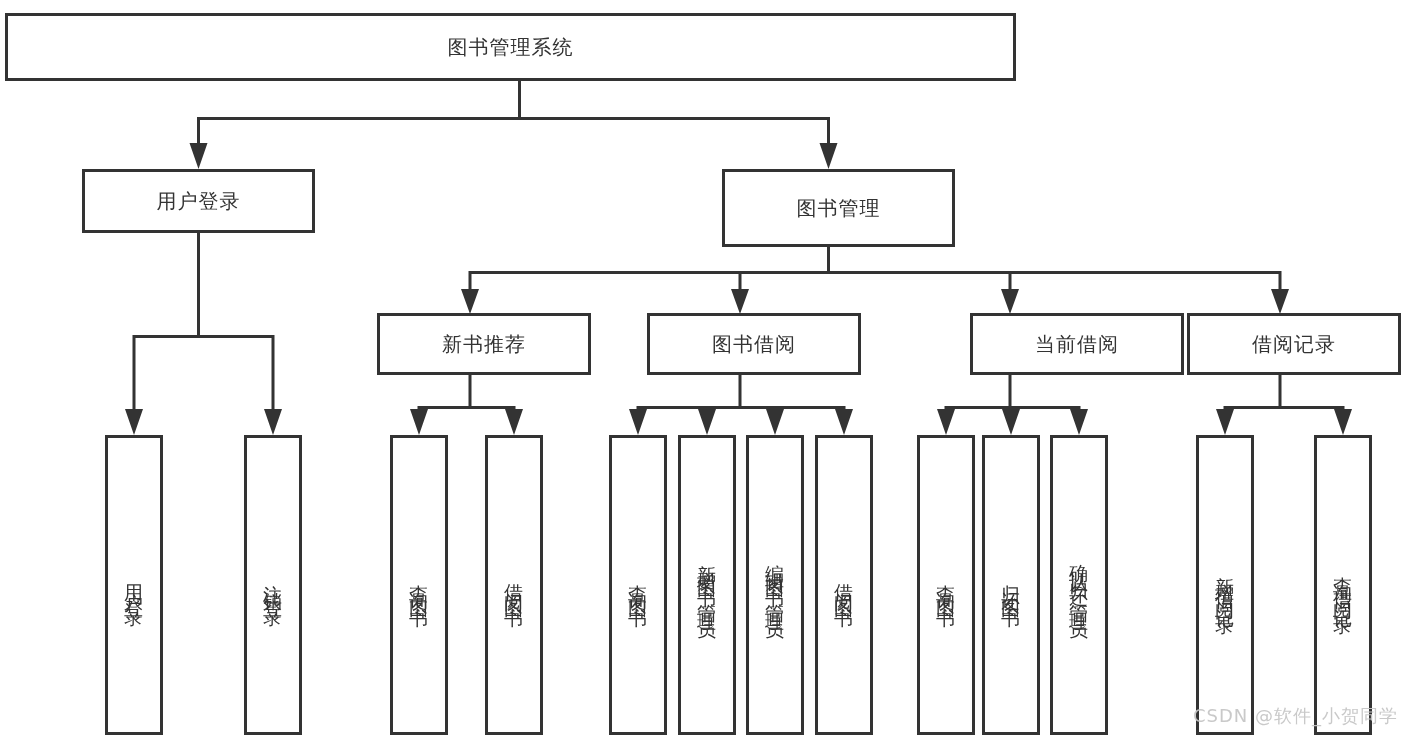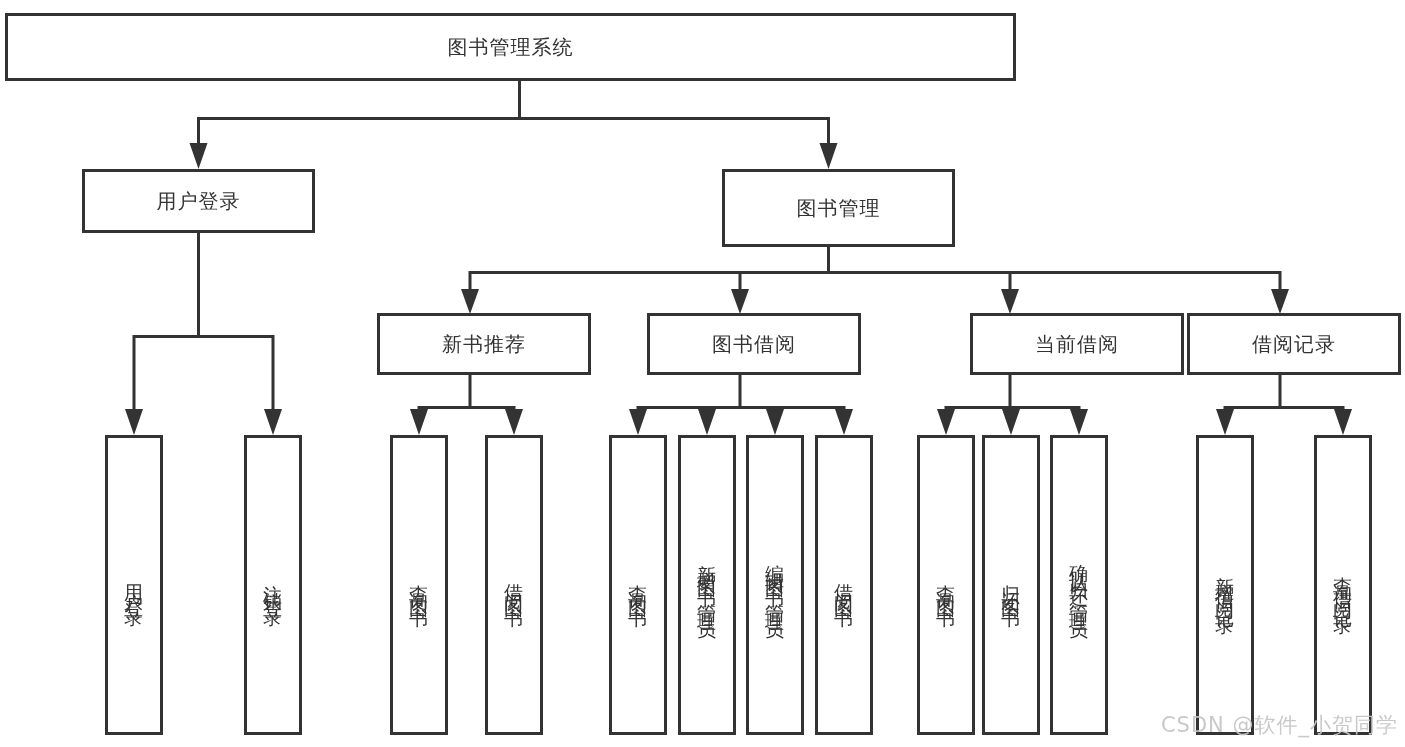--- a/index.html
+++ b/index.html
@@ -65,22 +65,22 @@
   .n-bb-borrow-book    { left: 815px; }
   .n-cb-query-book     { left: 917px; }
   .n-cb-return-book    { left: 982px; }
   .n-cb-confirm-return { left: 1050px; }
   .n-br-add-record     { left: 1196px; }
   .n-br-query-record   { left: 1314px; }
 
   .watermark {
     position: absolute;
     right: 7px;
-    bottom: 8px;
-    font-size: 21px;
+    bottom: 19px;
+    font-size: 18px;
     color: rgba(198, 198, 198, 0.95);
     letter-spacing: 1px;
     z-index: 3;
     white-space: nowrap;
   }
 </style>
 </head>
 <body>
 
 <div class="canvas">

